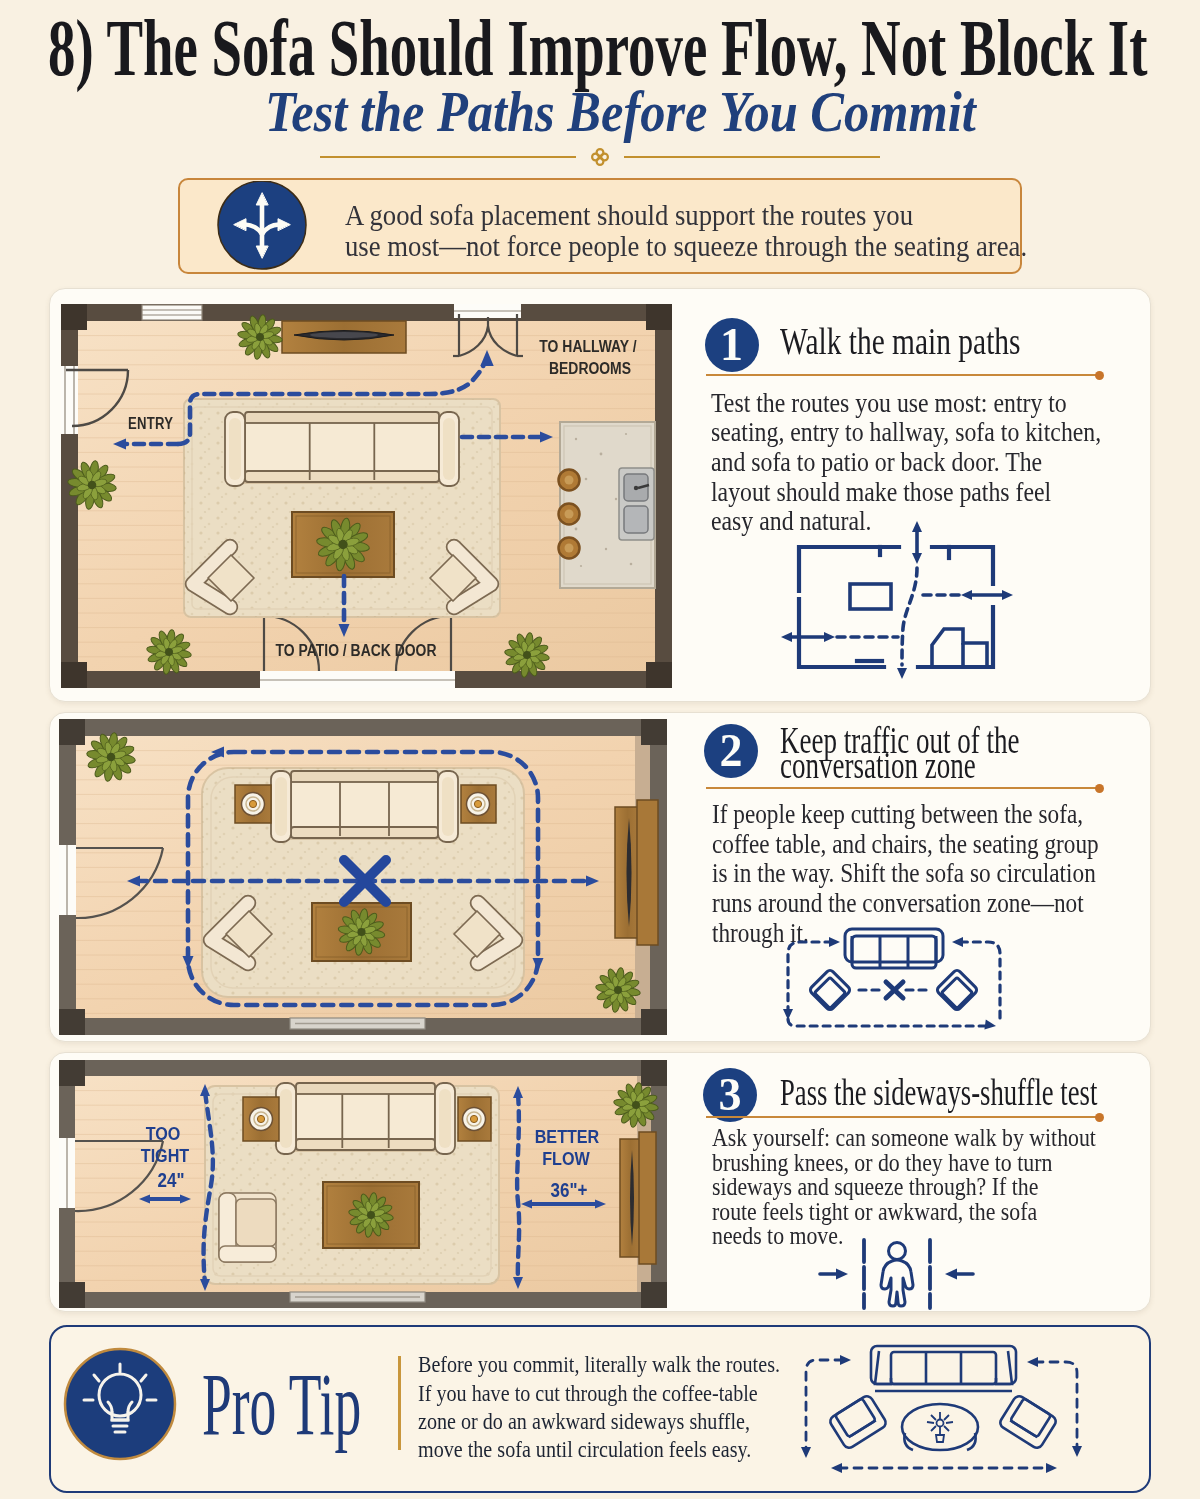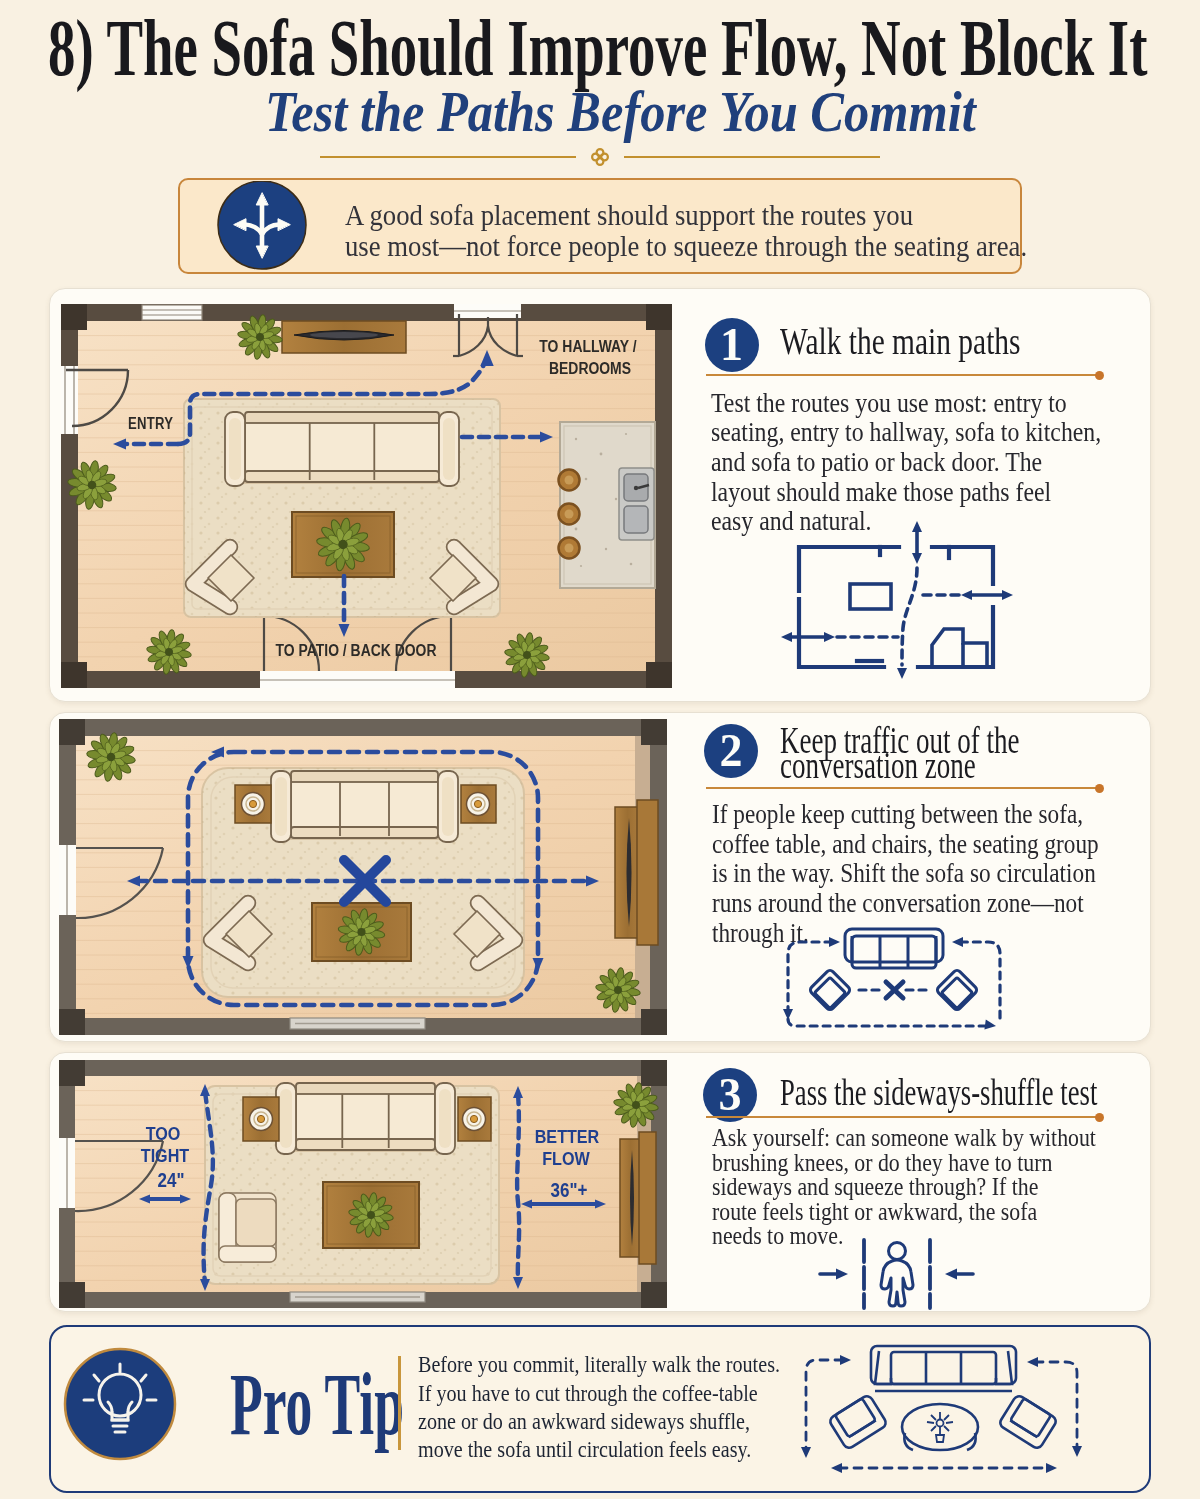--- a/index.html
+++ b/index.html
@@ -817,21 +817,21 @@
     <line x1="53" y1="82" x2="67" y2="82"></line>
     <line x1="55" y1="88" x2="65" y2="88"></line>
     <line x1="60" y1="20" x2="60" y2="28"></line>
     <line x1="34" y1="31" x2="39" y2="37"></line>
     <line x1="86" y1="31" x2="81" y2="37"></line>
     <line x1="24" y1="56" x2="33" y2="56"></line>
     <line x1="96" y1="56" x2="87" y2="56"></line>
   </g>
 </svg>
 
-<div class="abs" style="left:202px;top:1361px;font-weight:bold;font-size:88px;color:#1e3a78;line-height:1;margin-left:28px;"><span class="sx" id="t6" style="transform:scaleX(0.608);transform-origin:0 50%;">Pro Tip</span></div>
+<div class="abs" style="left:202px;top:1361px;font-weight:normal;font-size:88px;color:#1e3a78;line-height:1;"><span class="sx" id="t6" style="transform:scaleX(0.608);transform-origin:0 50%;">Pro Tip</span></div>
 
 <div class="abs" style="left:398px;top:1356px;width:3px;height:94px;background:#c8963c;"></div>
 
 <div class="abs" id="pp" style="left:418px;top:1350.3px;color:#1d2433;font-size:23.5px;line-height:28.2px;transform:scaleX(0.856);transform-origin:0 0;white-space:nowrap;">Before you commit, literally walk the routes.<br>If you have to cut through the coffee-table<br>zone or do an awkward sideways shuffle,<br>move the sofa until circulation feels easy.</div>
 
 <svg id="minipro" class="abs" style="left:795px;top:1338px" width="290" height="140" viewBox="0 0 290 140">
 <g fill="none" stroke="#1e3a78" stroke-width="2.6">
 <rect x="76" y="8" width="145" height="38" rx="6"></rect>
 <path d="M84,13 L80,46 L96,46 L96,40 M213,13 L217,46 L201,46 L201,40"></path>
 <rect x="96" y="14" width="105" height="32" rx="3"></rect>

